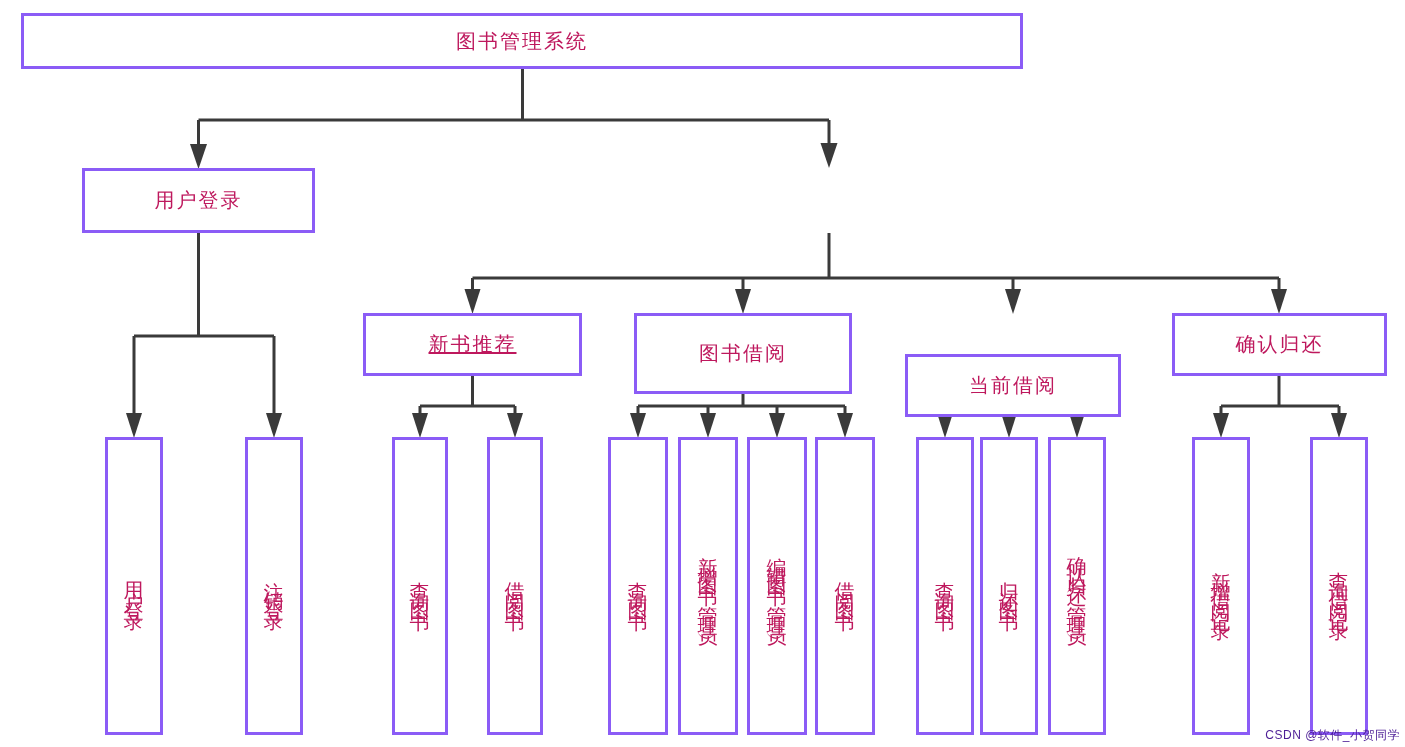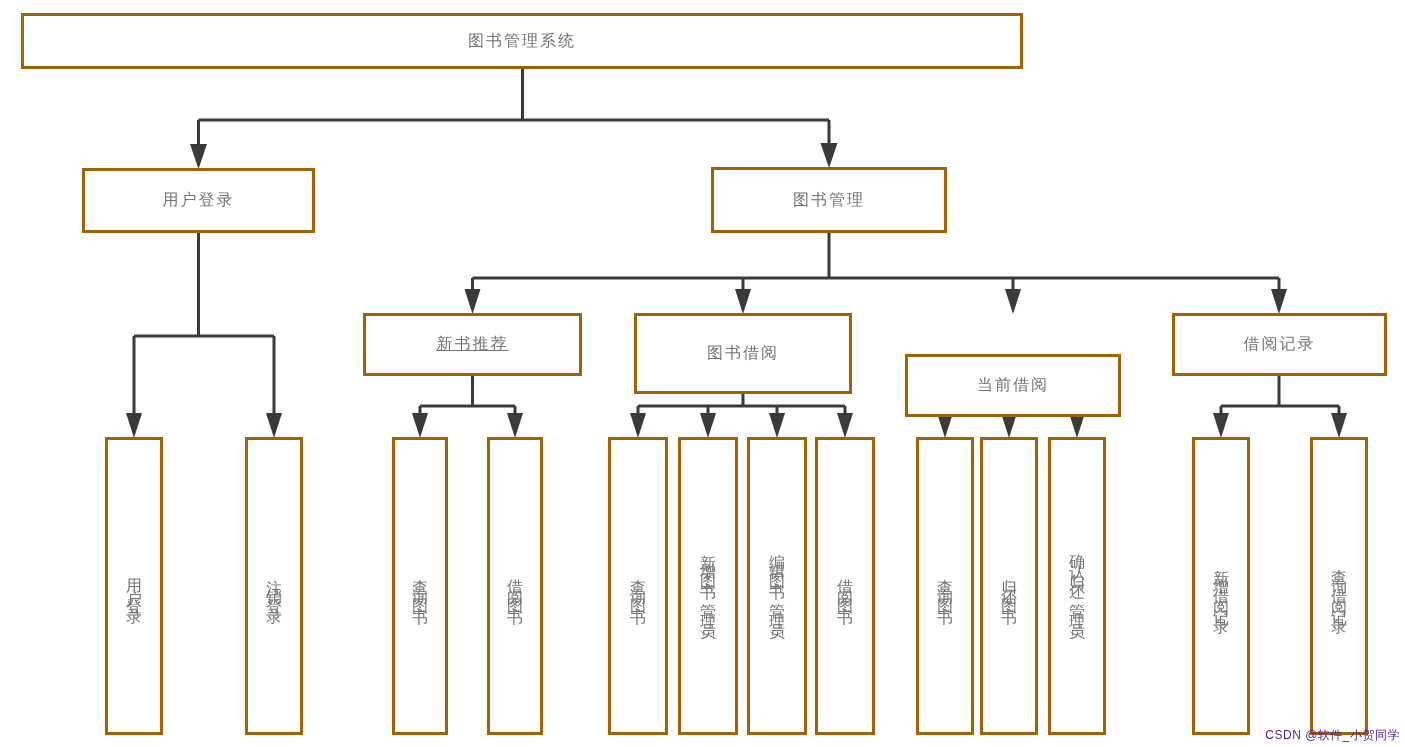--- a/index.html
+++ b/index.html
@@ -10,24 +10,24 @@
     font-family: "Liberation Sans", sans-serif;
     color: #1f1f1f;
   }
   .stage { position: absolute; inset: 0; }
   svg.connectors { position: absolute; left: 0; top: 0; z-index: 1; }
   svg.connectors path { stroke: #3a3a3a; stroke-width: 3; fill: none; }
   svg.connectors polygon { fill: #3a3a3a; stroke: none; }
   .node {
     position: absolute; z-index: 2;
     background: #ffffff;
-    border: 3px solid #a16207;
+    border: 3px solid #8b5cf6;
     display: flex; align-items: center; justify-content: center;
-    font-size: 16px; letter-spacing: 2px;
-    color: #737373;
+    font-size: 20px; letter-spacing: 2px;
+    color: #be185d;
     white-space: nowrap;
   }
   .node.v {
     writing-mode: vertical-rl;
     text-orientation: mixed;
     letter-spacing: 10px;
     line-height: 1;
     white-space: normal;
   }
   .watermark {
@@ -74,26 +74,25 @@
     <polygon points="1069,413 1085,413 1077,438"></polygon>
 
     <path d="M1279 376 V406 M1221 406 H1339 M1221 406 V417 M1339 406 V417"></path>
     <polygon points="1213,413 1229,413 1221,438"></polygon>
     <polygon points="1331,413 1347,413 1339,438"></polygon>
   </svg>
 
   <div class="node" style="left:21px; top:13px; width:1002px; height:56px;">图书管理系统</div>
 
   <div class="node" style="left:82px; top:168px; width:233px; height:65px;">用户登录</div>
-  <div class="node" style="left:711px; top:167px; width:236px; height:66px;">图书管理</div>
 
   <div class="node" style="left:363px; top:313px; width:219px; height:63px;text-decoration:underline;">新书推荐</div>
   <div class="node" style="left:634px; top:313px; width:218px; height:81px;">图书借阅</div>
   <div class="node" style="left:905px; top:313px; width:216px; height:63px;margin-top:41px;">当前借阅</div>
-  <div class="node" style="left:1172px; top:313px; width:215px; height:63px;">借阅记录</div>
+  <div class="node" style="left:1172px; top:313px; width:215px; height:63px;">确认归还</div>
 
   <div class="node v" style="left:105px; top:437px; width:58px; height:298px;">用户登录</div>
   <div class="node v" style="left:245px; top:437px; width:58px; height:298px;">注销登录</div>
 
   <div class="node v" style="left:392px; top:437px; width:56px; height:298px;">查询图书</div>
   <div class="node v" style="left:487px; top:437px; width:56px; height:298px;">借阅图书</div>
 
   <div class="node v" style="left:608px; top:437px; width:60px; height:298px;">查询图书</div>
   <div class="node v" style="left:678px; top:437px; width:60px; height:298px;">新增图书（管理员）</div>
   <div class="node v" style="left:747px; top:437px; width:60px; height:298px;">编辑图书（管理员）</div>

